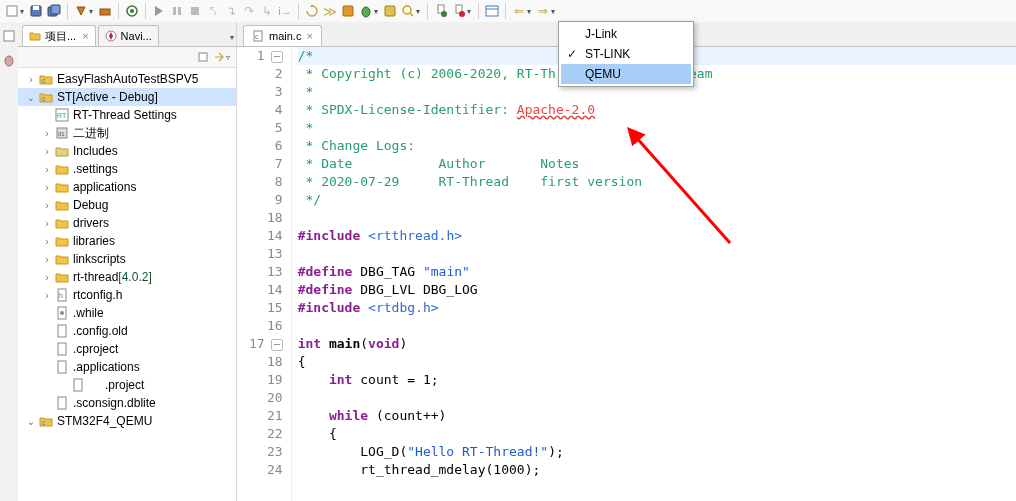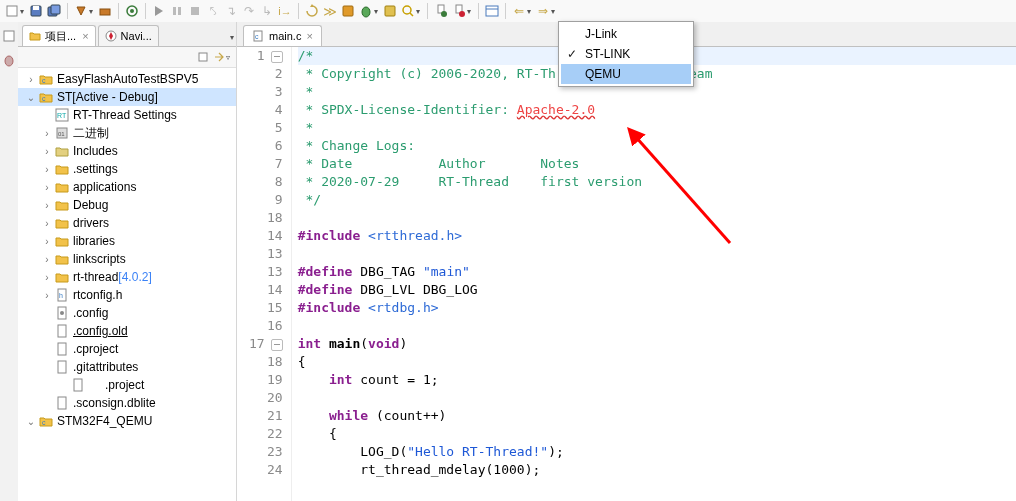--- a/index.html
+++ b/index.html
@@ -23,21 +23,21 @@
   .ptab .x{color:#888;font-size:11px;margin-left:2px}
   .panel-toolbar{height:20px;display:flex;justify-content:flex-end;align-items:center;gap:2px;padding:0 4px;background:#f7f7f7;border-bottom:1px solid #e0e0e0}
   .panel-toolbar .tb{width:14px;height:14px}
   .tree{flex:1;overflow:auto;padding:2px 0}
   .row{display:flex;align-items:center;height:18px;white-space:nowrap;cursor:default}
   .tw{width:14px;text-align:center;color:#777;font-size:10px;cursor:pointer;display:inline-block}
   .ic{width:16px;height:16px;display:inline-flex;align-items:center;justify-content:center;margin-right:3px}
   .row.active{background:#cfe5ff}
   .lbl{white-space:nowrap}
   .bold{font-weight:normal}
-  .gray{color:#3b82f6}
+  .gray{color:#14532d}
 
   
   .editor-wrap{flex:1;display:flex;flex-direction:column;position:relative;width:0}
   .etabs{height:24px;display:flex;align-items:flex-end;padding-left:6px;background:#f0f0f0;border-bottom:1px solid #c0c0c0}
   .etab{height:20px;padding:0 8px;display:flex;align-items:center;gap:5px;background:#fff;border:1px solid #c0c0c0;border-bottom:none;border-radius:3px 3px 0 0;font-size:11px}
   .code{flex:1;display:flex;font-family:Consolas,Menlo,monospace;font-size:13px;overflow:hidden;line-height:18px}
   .gutter{background:#fff;color:#8a8a8a;text-align:right;padding:0 8px 0 12px;border-right:1px solid #eee}
   .gline{height:18px}
   .gline.exp::after{content:"";display:inline-block;width:10px;height:10px;border:1px solid #bbb;border-radius:2px;margin-left:6px;background:linear-gradient(#fff,#fff) padding-box;vertical-align:middle;background-image:linear-gradient(#999,#999);background-size:6px 1px;background-position:center;background-repeat:no-repeat}
   .clines{flex:1;padding-left:6px;white-space:pre}
@@ -364,23 +364,23 @@
             <span class="lbl">rtconfig.h</span>
           </div>
           <div class="row" style="padding-left: 22px;">
             <span class="tw"></span>
             <span class="ic">
               <svg width="14" height="14">
                 <rect x="3" y="1" width="8" height="12" fill="#fff" stroke="#888"></rect>
                 <circle cx="7" cy="7" r="2" fill="#888"></circle>
               </svg>
             </span>
-            <span class="lbl">.config</span>
-          </div>
-          <div class="row" style="padding-left: 22px; text-decoration: underline;">
+            <span class="lbl">.while</span>
+          </div>
+          <div class="row" style="padding-left: 22px;">
             <span class="tw"></span>
             <span class="ic">
               <svg width="14" height="14">
                 <rect x="3" y="1" width="8" height="12" fill="#fff" stroke="#888"></rect>
               </svg>
             </span>
             <span class="lbl">.config.old</span>
           </div>
           <div class="row" style="padding-left: 22px;">
             <span class="tw"></span>
@@ -391,21 +391,21 @@
             </span>
             <span class="lbl">.cproject</span>
           </div>
           <div class="row" style="padding-left: 22px;">
             <span class="tw"></span>
             <span class="ic">
               <svg width="14" height="14">
                 <rect x="3" y="1" width="8" height="12" fill="#fff" stroke="#888"></rect>
               </svg>
             </span>
-            <span class="lbl">.gitattributes</span>
+            <span class="lbl">.applications</span>
           </div>
           <div class="row" style="padding-left: 22px; gap: 16px;">
             <span class="tw"></span>
             <span class="ic">
               <svg width="14" height="14">
                 <rect x="3" y="1" width="8" height="12" fill="#fff" stroke="#888"></rect>
               </svg>
             </span>
             <span class="lbl">.project</span>
           </div>

